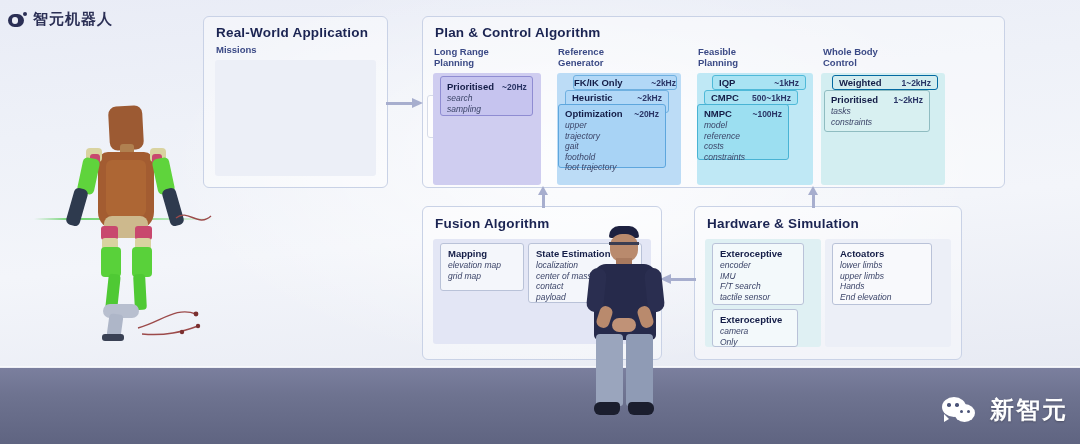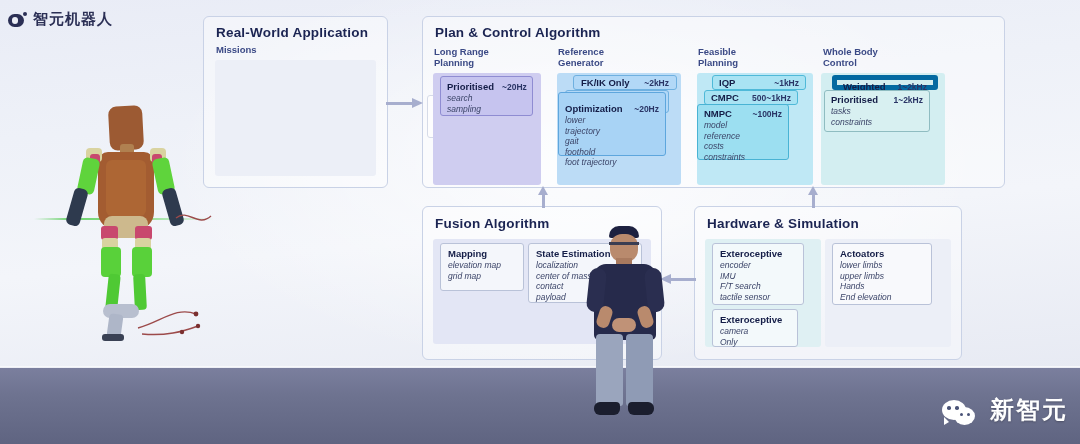--- a/index.html
+++ b/index.html
@@ -47,41 +47,41 @@
   .card .name{font-size:9.5px;font-weight:700;color:#141d47;white-space:nowrap;}
   .card .freq{font-size:8.5px;font-weight:700;color:#2a3566;white-space:nowrap;margin-left:auto;}
   .card ul{margin:1px 0 0 0;padding:0;list-style:none;font-style:italic;}
   .card li{font-size:8.5px;line-height:10.5px;color:#3b4468;white-space:nowrap;}
 
   .card.v-purple{background:#c6c4ef;border:1px solid #8f8cd2;}
   .card.v-blue{background:#b2d8f7;border:1px solid #6fb0e0;}
   .card.v-blue2{background:#a8d3f5;border:1px solid #5ea6dd;}
   .card.v-cyan{background:#a9e3f3;border:1px solid #4fb9d8;}
   .card.v-cyan2{background:#9cdff1;border:1px solid #49b3d4;}
-  .card.v-mint{background:#d3edef;border:5px solid #0369a1;}
+  .card.v-mint{background:#d3edef;border:1px solid #0369a1;}
   .card.v-white{background:rgba(255,255,255,.62);border:1px solid #b9c2d8;}
   .card.v-mintlite{background:#d8f0f1;border:1px solid #8fbcc1;}
 
   
   .arrow{position:absolute;}
   .arrow .shaft{position:absolute;background:#a7aece;}
   .arrow .head{position:absolute;width:0;height:0;}
 
   
   #robot{position:absolute;left:46px;top:96px;width:160px;height:245px;}
   #robot .gline{position:absolute;left:-12px;top:122px;width:180px;height:2px;
      background:linear-gradient(90deg,rgba(120,220,120,0),#6fd36f 20%,#8fe08f 60%,rgba(140,225,140,0));}
   .rp{position:absolute;border-radius:3px;}
 
   
   #person{position:absolute;left:576px;top:226px;width:96px;height:205px;}
   .pz{position:absolute;}
 
   
-  #watermark{position:absolute;right:12px;bottom:18px;display:flex;align-items:flex-end;gap:14px;}
+  #watermark{position:absolute;right:12px;bottom:18px;display:flex;align-items:center;gap:14px;}
   .wc-icon{position:relative;width:34px;height:26px;}
   .wc-icon .b1{position:absolute;left:0;top:0;width:24px;height:20px;border-radius:50%;background:#fff;}
   .wc-icon .b2{position:absolute;left:12px;top:7px;width:21px;height:18px;border-radius:50%;background:#fff;}
   .wc-icon .t1{position:absolute;left:2px;top:17px;width:0;height:0;border-left:5px solid #fff;border-top:5px solid transparent;border-bottom:3px solid transparent;}
   .wc-icon .e{position:absolute;border-radius:50%;background:#4b5478;}
   .wm-text{font-size:24px;font-weight:700;color:#ffffff;letter-spacing:2px;text-shadow:0 1px 2px rgba(0,0,0,.25);}
 </style>
 </head>
 <body>
 
@@ -195,39 +195,39 @@
     <div class="ttl">
       <span class="name">Prioritised</span>
       <span class="freq">~20Hz</span>
     </div>
     <ul>
       <li>search</li>
       <li>sampling</li>
     </ul>
   </div>
 
-  <div class="card v-blue" style="left:573px;top:75px;width:104px;height:15px;padding:1px 7px;">
+  <div class="card v-blue" style="left:573px;top:75px;width:104px;height:15px;padding:1px 0;">
     <div class="ttl">
       <span class="name">FK/IK Only</span>
       <span class="freq">~2kHz</span>
     </div>
   </div>
   <div class="card v-blue" style="left:565px;top:90px;width:104px;height:23px;padding:1px 6px;">
     <div class="ttl">
       <span class="name">Heuristic</span>
       <span class="freq">~2kHz</span>
     </div>
   </div>
-  <div class="card v-blue2" style="left:558px;top:92px;width:108px;height:64px;padding:10px 6px;">
+  <div class="card v-blue2" style="left:558px;top:104px;width:108px;height:64px;padding:3px 6px;">
     <div class="ttl">
       <span class="name">Optimization</span>
       <span class="freq">~20Hz</span>
     </div>
     <ul>
-      <li>lower</li>
+      <li>upper</li>
       <li>trajectory</li>
       <li>gait</li>
       <li>foothold</li>
       <li>foot trajectory</li>
     </ul>
   </div>
 
   <div class="card v-cyan" style="left:712px;top:75px;width:94px;height:15px;padding:1px 6px;">
     <div class="ttl">
       <span class="name">IQP</span>

